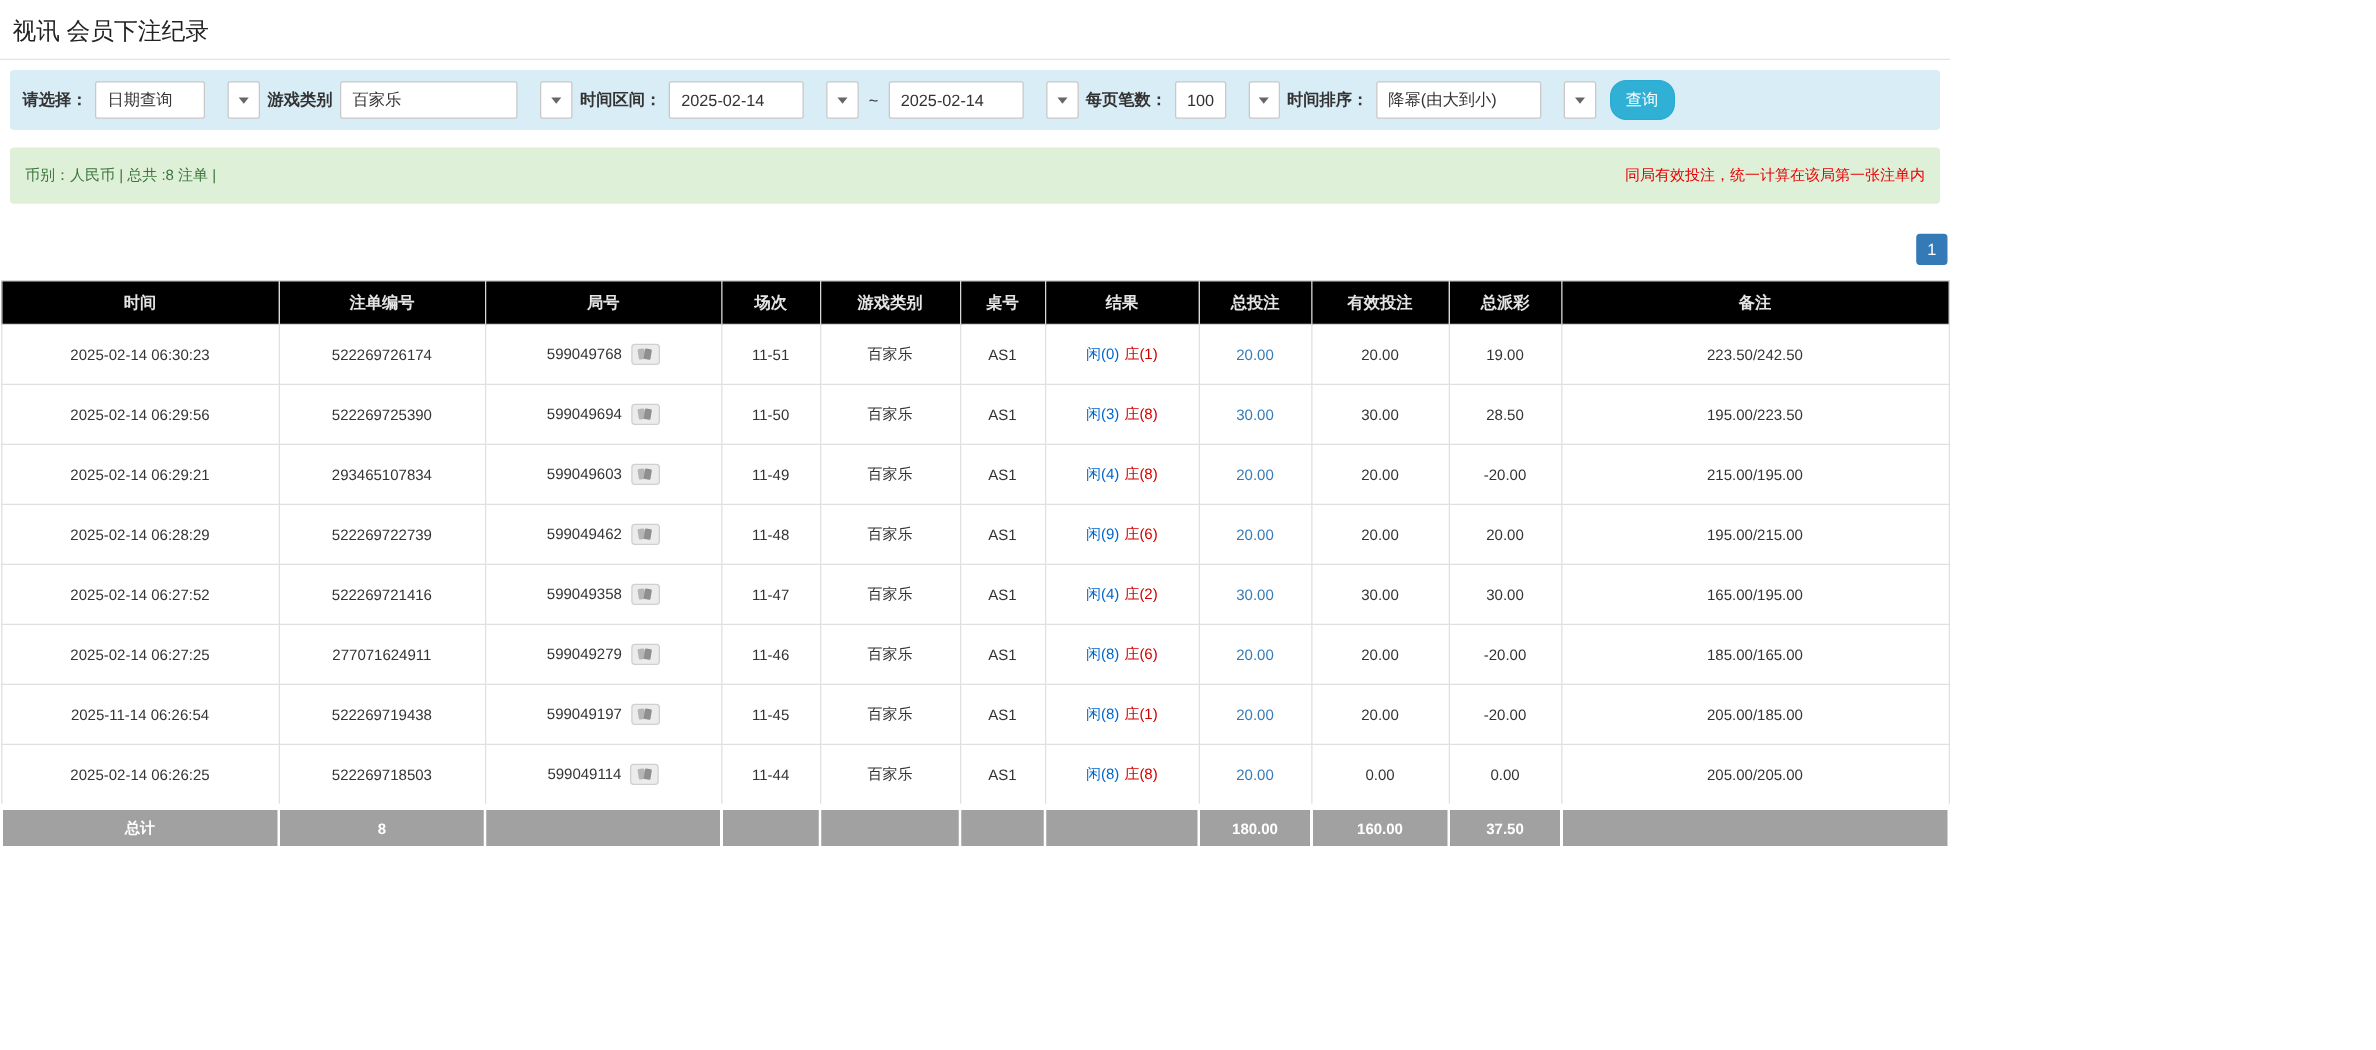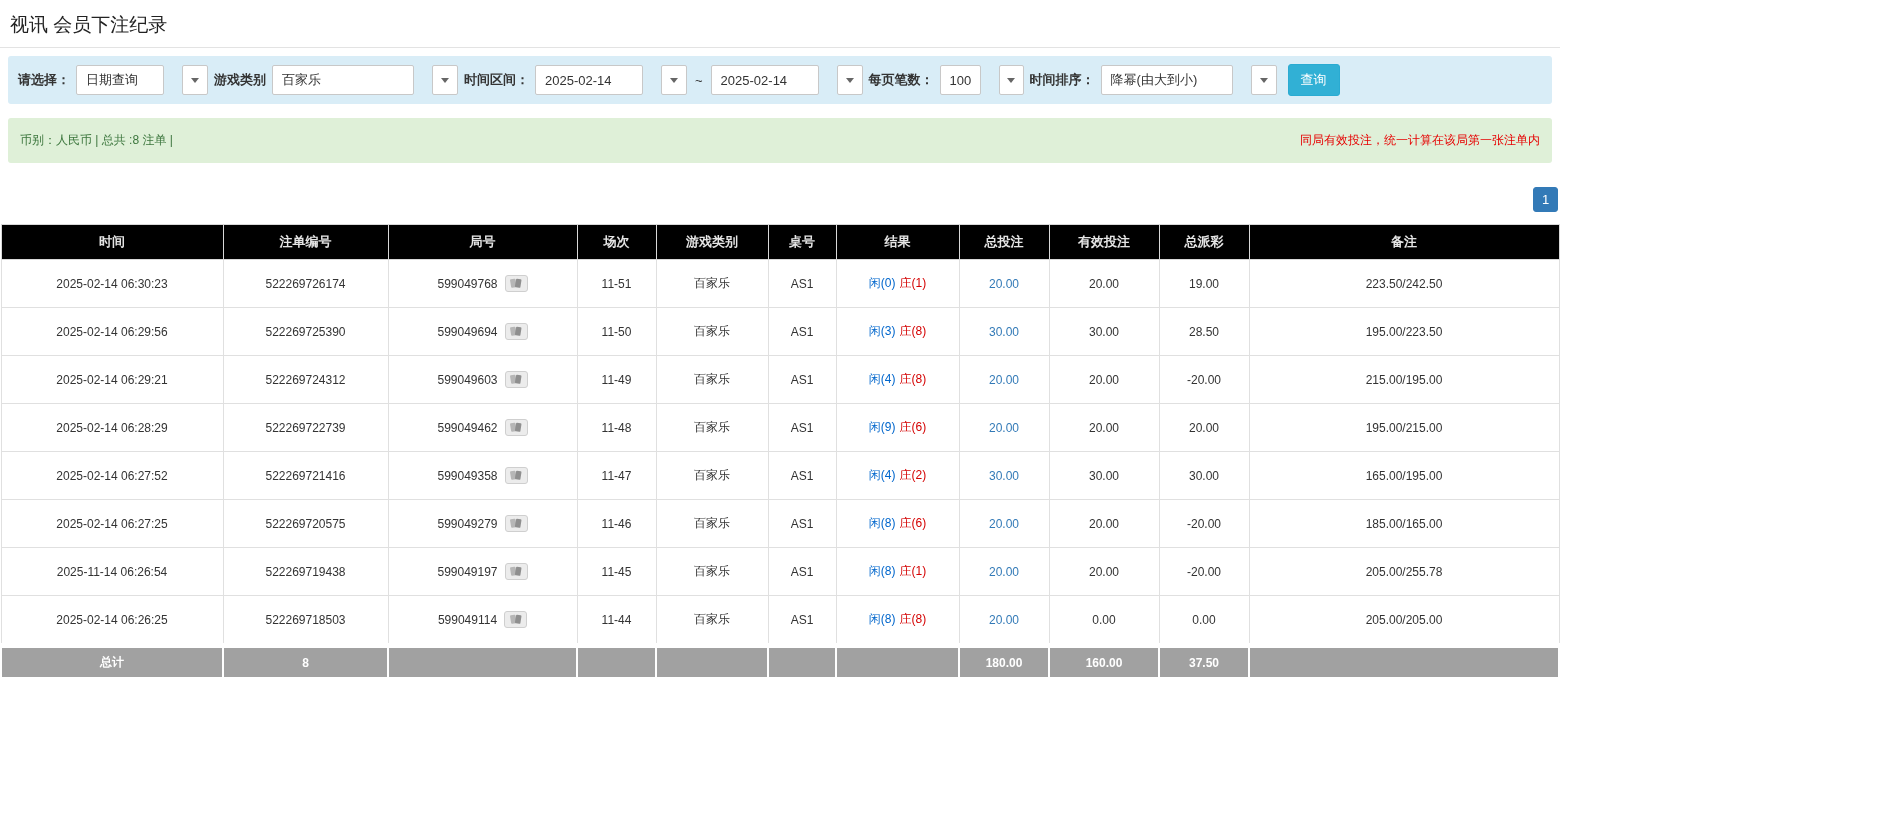--- a/index.html
+++ b/index.html
@@ -16,21 +16,21 @@
   .combo { display:inline-flex; gap:18px; height:30px; }
   .combo-text { background:#fff; border:1px solid #c8c8c8; border-radius:2px; height:30px;
                 display:flex; align-items:center; padding:0 9px; font-size:13px; color:#333; flex:1; }
   .combo-btn { width:26px; height:30px; background:#fff; border:1px solid #c8c8c8; border-radius:2px;
                display:flex; align-items:center; justify-content:center; cursor:pointer; }
   .caret { width:0; height:0; border-left:4px solid transparent; border-right:4px solid transparent;
            border-top:5px solid #666; }
   .w-query { width:132px; } .w-game { width:186px; } .w-date { width:152px; }
   .w-size { width:84px; } .w-sort { width:176px; }
   .tilde { font-size:13px; color:#333; padding:0 2px; }
-  .search-btn { background:#31b0d5; color:#fff; border:1px solid #2aabd2; border-radius:3px;
+  .search-btn { background:#31b0d5; color:#fff; border:1px solid #2aabd2; border-radius:13px;
                 font-size:13px; padding:6px 12px; cursor:pointer; margin-left:5px; }
 
   .info-bar { margin:14px 8px 0; background:#dff0d8; border-radius:3px; padding:14px 12px;
               display:flex; justify-content:space-between; align-items:center; font-size:12px; }
   .info-summary { color:#3c763d; }
   .info-notice { color:#e60000; }
 
   .pagination { display:flex; justify-content:flex-end; padding:0 2px; }
   .pagination.top { margin:24px 0 12px; }
   .page-btn { background:#337ab7; border:1px solid #337ab7; color:#fff; font-size:13px;
@@ -182,21 +182,21 @@
         <td>百家乐</td>
         <td>AS1</td>
         <td><span class="res-player">闲(3)</span><span class="res-banker">庄(8)</span></td>
         <td><span class="bet-link">30.00</span></td>
         <td>30.00</td>
         <td>28.50</td>
         <td>195.00/223.50</td>
       </tr>
       <tr>
         <td>2025-02-14 06:29:21</td>
-        <td>522269724312</td>
+        <td>293465107834</td>
         <td><span class="round-num">599049603</span><span class="round-icon">
               <svg width="14" height="11" viewBox="0 0 14 11">
                 <rect x="1.5" y="1" width="5.5" height="8.5" rx="1" fill="#b6b6b6" transform="rotate(-9 4 5)"></rect>
                 <rect x="6.5" y="1" width="5.5" height="8.5" rx="1" fill="#8f8f8f" transform="rotate(9 9 5)"></rect>
               </svg>
             </span></td>
         <td>11-49</td>
         <td>百家乐</td>
         <td>AS1</td>
         <td><span class="res-player">闲(4)</span><span class="res-banker">庄(8)</span></td>
@@ -236,21 +236,21 @@
         <td>百家乐</td>
         <td>AS1</td>
         <td><span class="res-player">闲(4)</span><span class="res-banker">庄(2)</span></td>
         <td><span class="bet-link">30.00</span></td>
         <td>30.00</td>
         <td>30.00</td>
         <td>165.00/195.00</td>
       </tr>
       <tr>
         <td>2025-02-14 06:27:25</td>
-        <td>522269720575</td>
+        <td>277071624911</td>
         <td><span class="round-num">599049279</span><span class="round-icon">
               <svg width="14" height="11" viewBox="0 0 14 11">
                 <rect x="1.5" y="1" width="5.5" height="8.5" rx="1" fill="#b6b6b6" transform="rotate(-9 4 5)"></rect>
                 <rect x="6.5" y="1" width="5.5" height="8.5" rx="1" fill="#8f8f8f" transform="rotate(9 9 5)"></rect>
               </svg>
             </span></td>
         <td>11-46</td>
         <td>百家乐</td>
         <td>AS1</td>
         <td><span class="res-player">闲(8)</span><span class="res-banker">庄(6)</span></td>
@@ -268,21 +268,21 @@
                 <rect x="6.5" y="1" width="5.5" height="8.5" rx="1" fill="#8f8f8f" transform="rotate(9 9 5)"></rect>
               </svg>
             </span></td>
         <td>11-45</td>
         <td>百家乐</td>
         <td>AS1</td>
         <td><span class="res-player">闲(8)</span><span class="res-banker">庄(1)</span></td>
         <td><span class="bet-link">20.00</span></td>
         <td>20.00</td>
         <td class="neg">-20.00</td>
-        <td>205.00/255.78</td>
+        <td>205.00/185.00</td>
       </tr>
       <tr>
         <td>2025-02-14 06:26:25</td>
         <td>522269718503</td>
         <td><span class="round-num">599049114</span><span class="round-icon">
               <svg width="14" height="11" viewBox="0 0 14 11">
                 <rect x="1.5" y="1" width="5.5" height="8.5" rx="1" fill="#b6b6b6" transform="rotate(-9 4 5)"></rect>
                 <rect x="6.5" y="1" width="5.5" height="8.5" rx="1" fill="#8f8f8f" transform="rotate(9 9 5)"></rect>
               </svg>
             </span></td>

